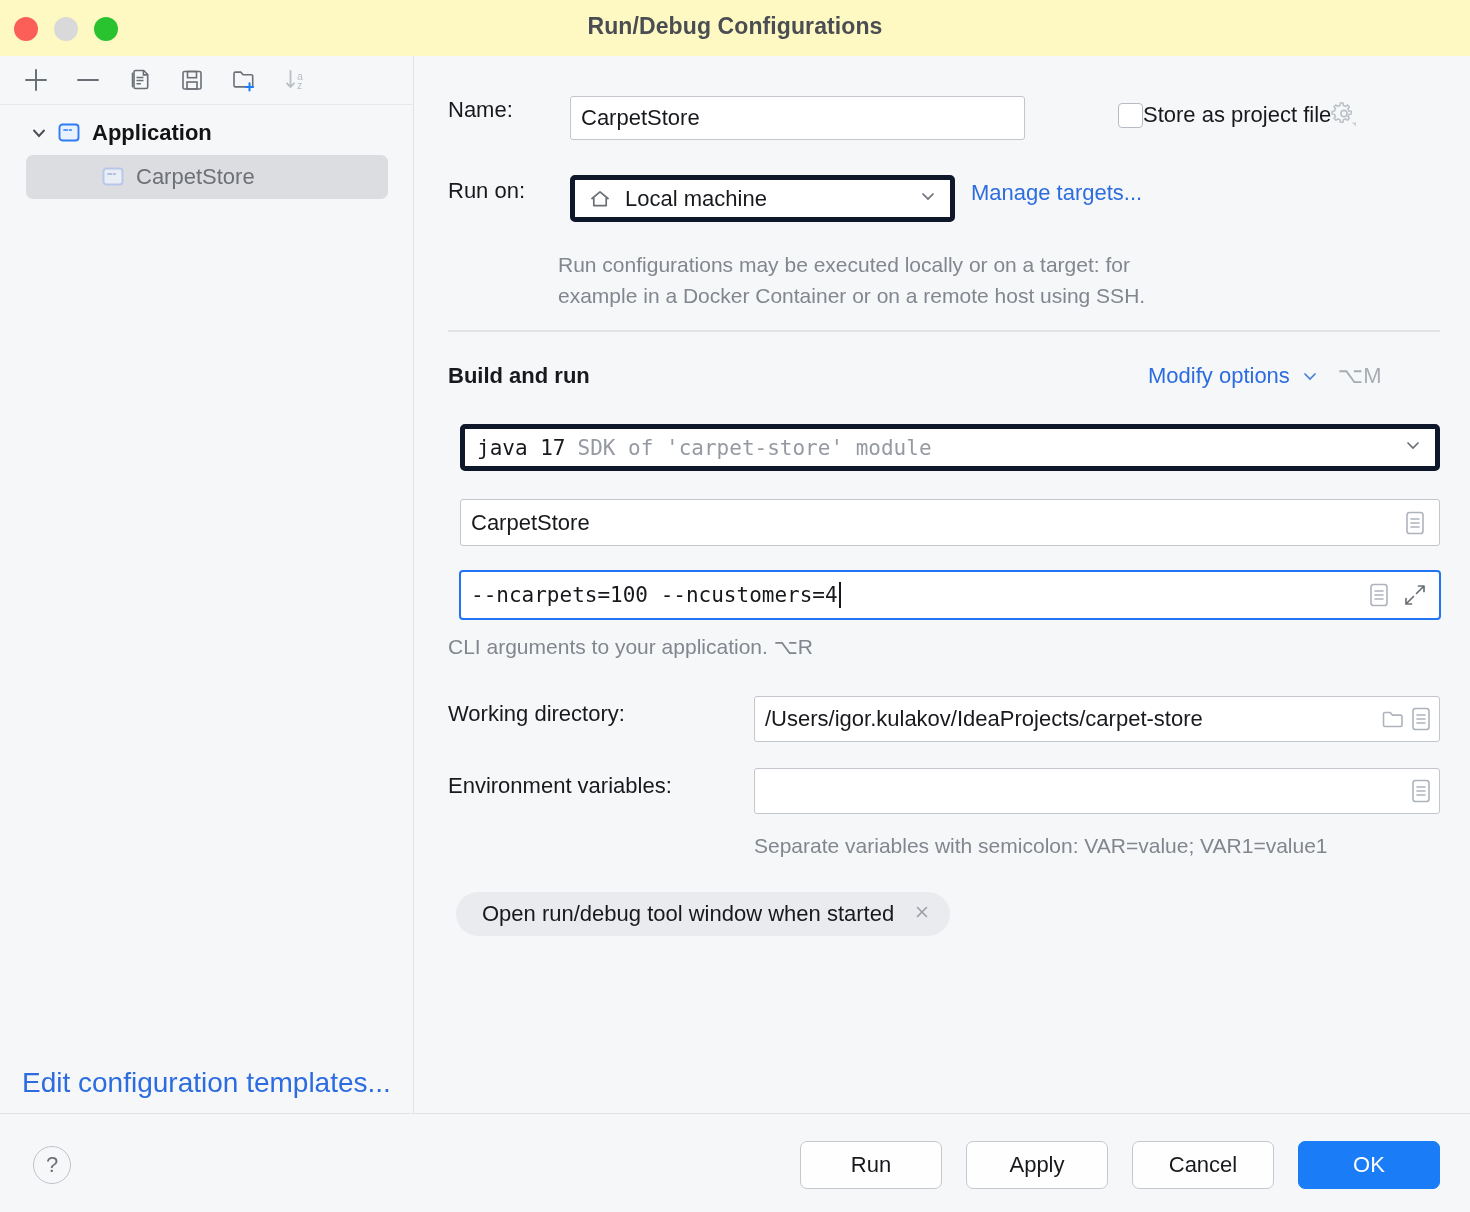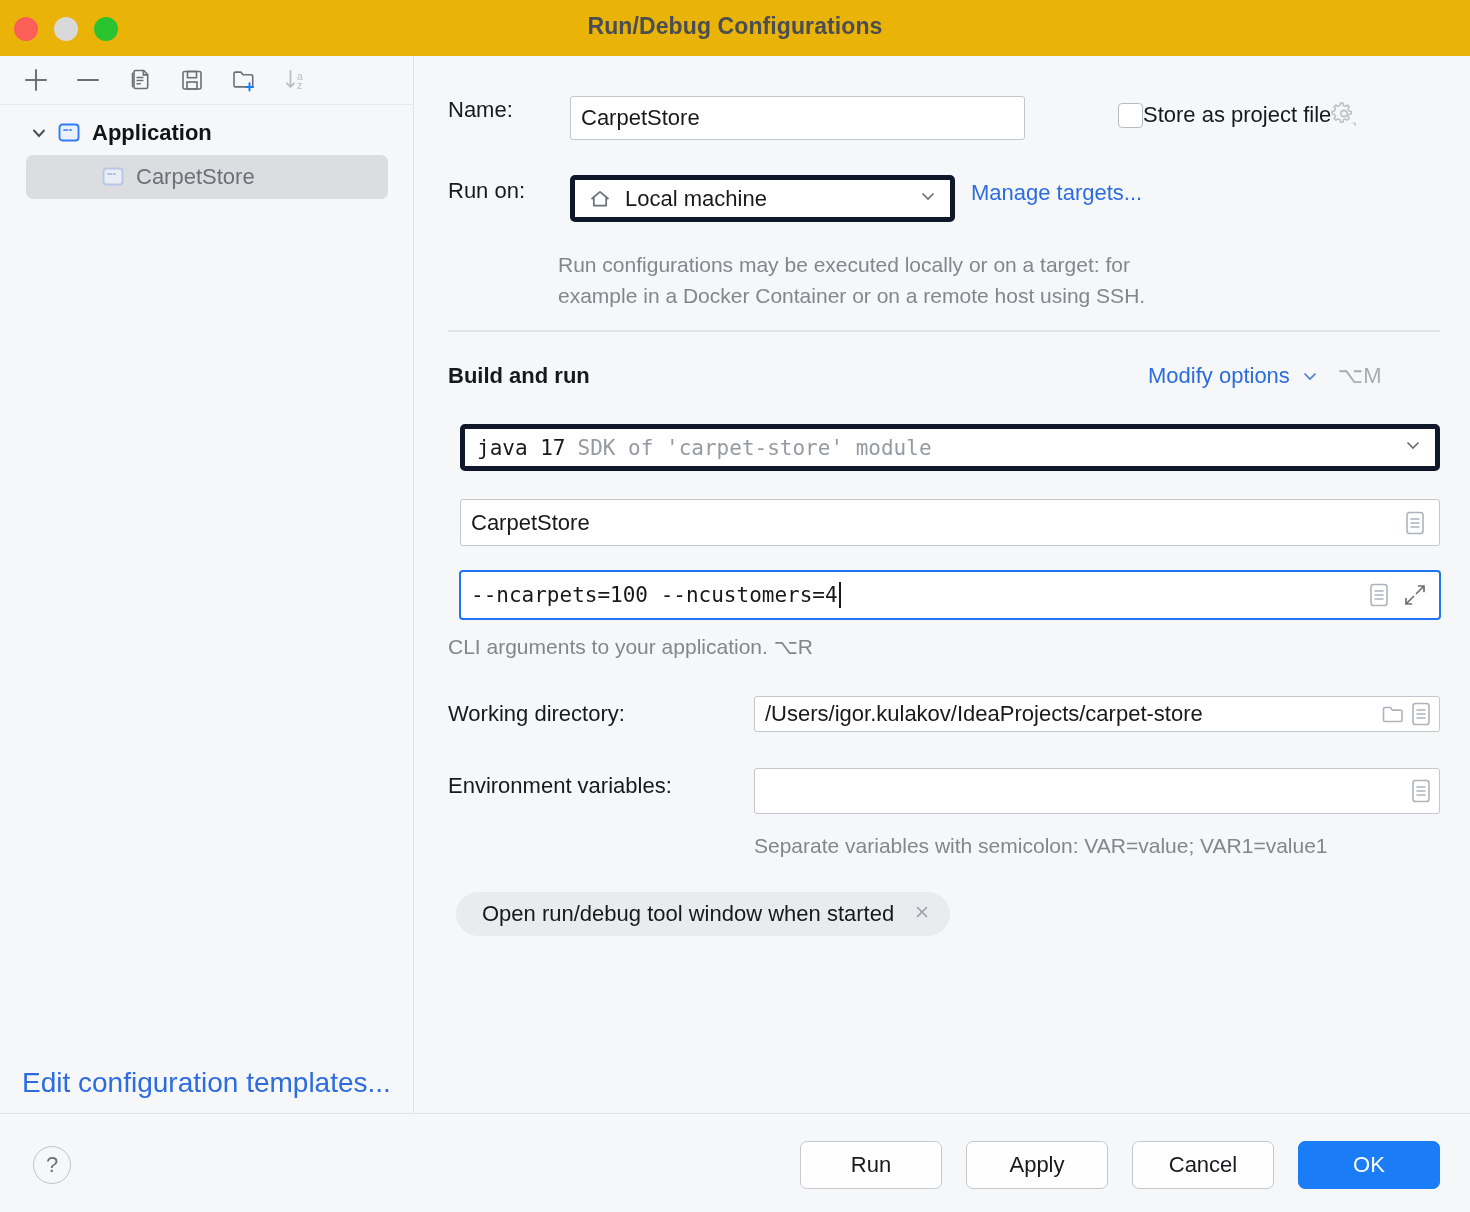--- a/index.html
+++ b/index.html
@@ -8,21 +8,21 @@
     font-family: "Liberation Sans", sans-serif;
     background: #f6f7f9;
     overflow: hidden;
     -webkit-font-smoothing: antialiased;
   }
   #root { position: relative; width: 1470px; height: 1212px; }
 
   
   .titlebar {
     position: absolute; left: 0; top: 0; width: 1470px; height: 56px;
-    background: #eab308;
+    background: #fef9c3;
   }
   .title {
     position: absolute; left: 0; top: 13px; width: 1470px;
     text-align: center;
     font-size: 23px; font-weight: bold; color: #4a4d52;
     letter-spacing: 0.1px;
   }
   .lights { position: absolute; left: 14px; top: 17px; display: flex; gap: 16px; }
   .light { width: 24px; height: 24px; border-radius: 50%; }
   .light.red { background: #fc5f57; }
@@ -362,21 +362,21 @@
         <svg width="28" height="28" viewBox="0 0 28 28">
           <path d="M15.5 12.5 L23 5 M17.5 5 h5.5 v5.5" fill="none" stroke="#6b6f76" stroke-width="1.7" stroke-linecap="round" stroke-linejoin="round"></path>
           <path d="M12.5 15.5 L5 23 M10.5 23 H5 v-5.5" fill="none" stroke="#6b6f76" stroke-width="1.7" stroke-linecap="round" stroke-linejoin="round"></path>
         </svg>
       </span>
     </div>
 
     <div class="lbl-gray" style="position:absolute; left:33px; top:579px;">CLI arguments to your application. ⌥R</div>
 
     <div class="lbl" style="position:absolute; left:33px; top:645px;">Working directory:</div>
-    <div class="textfield" style="position:absolute; left:339px; top:640px; width:686px; height:36px; padding-right:4px;">
+    <div class="textfield" style="position:absolute; left:339px; top:640px; width:686px; height:46px; padding-right:4px;">
       <span style="flex:1;">/Users/igor.kulakov/IdeaProjects/carpet-store</span>
       <span class="fieldicon">
         <svg width="26" height="28" viewBox="0 0 26 28">
           <path d="M3.5 9 a1.5 1.5 0 0 1 1.5 -1.5 h5.2 l2.2 2.6 h8.1 a1.5 1.5 0 0 1 1.5 1.5 v8.4 a1.5 1.5 0 0 1 -1.5 1.5 H5 a1.5 1.5 0 0 1 -1.5 -1.5 z" fill="none" stroke="#aeb3bd" stroke-width="1.6"></path>
         </svg>
       </span>
       <span class="fieldicon">
         <svg width="26" height="28" viewBox="0 0 26 28">
           <rect x="5" y="3.5" width="16" height="21" rx="2.6" fill="none" stroke="#aeb3bd" stroke-width="1.6"></rect>
           <path d="M9 10 h8 M9 14 h8 M9 18 h8" stroke="#aeb3bd" stroke-width="1.6" stroke-linecap="round"></path>

